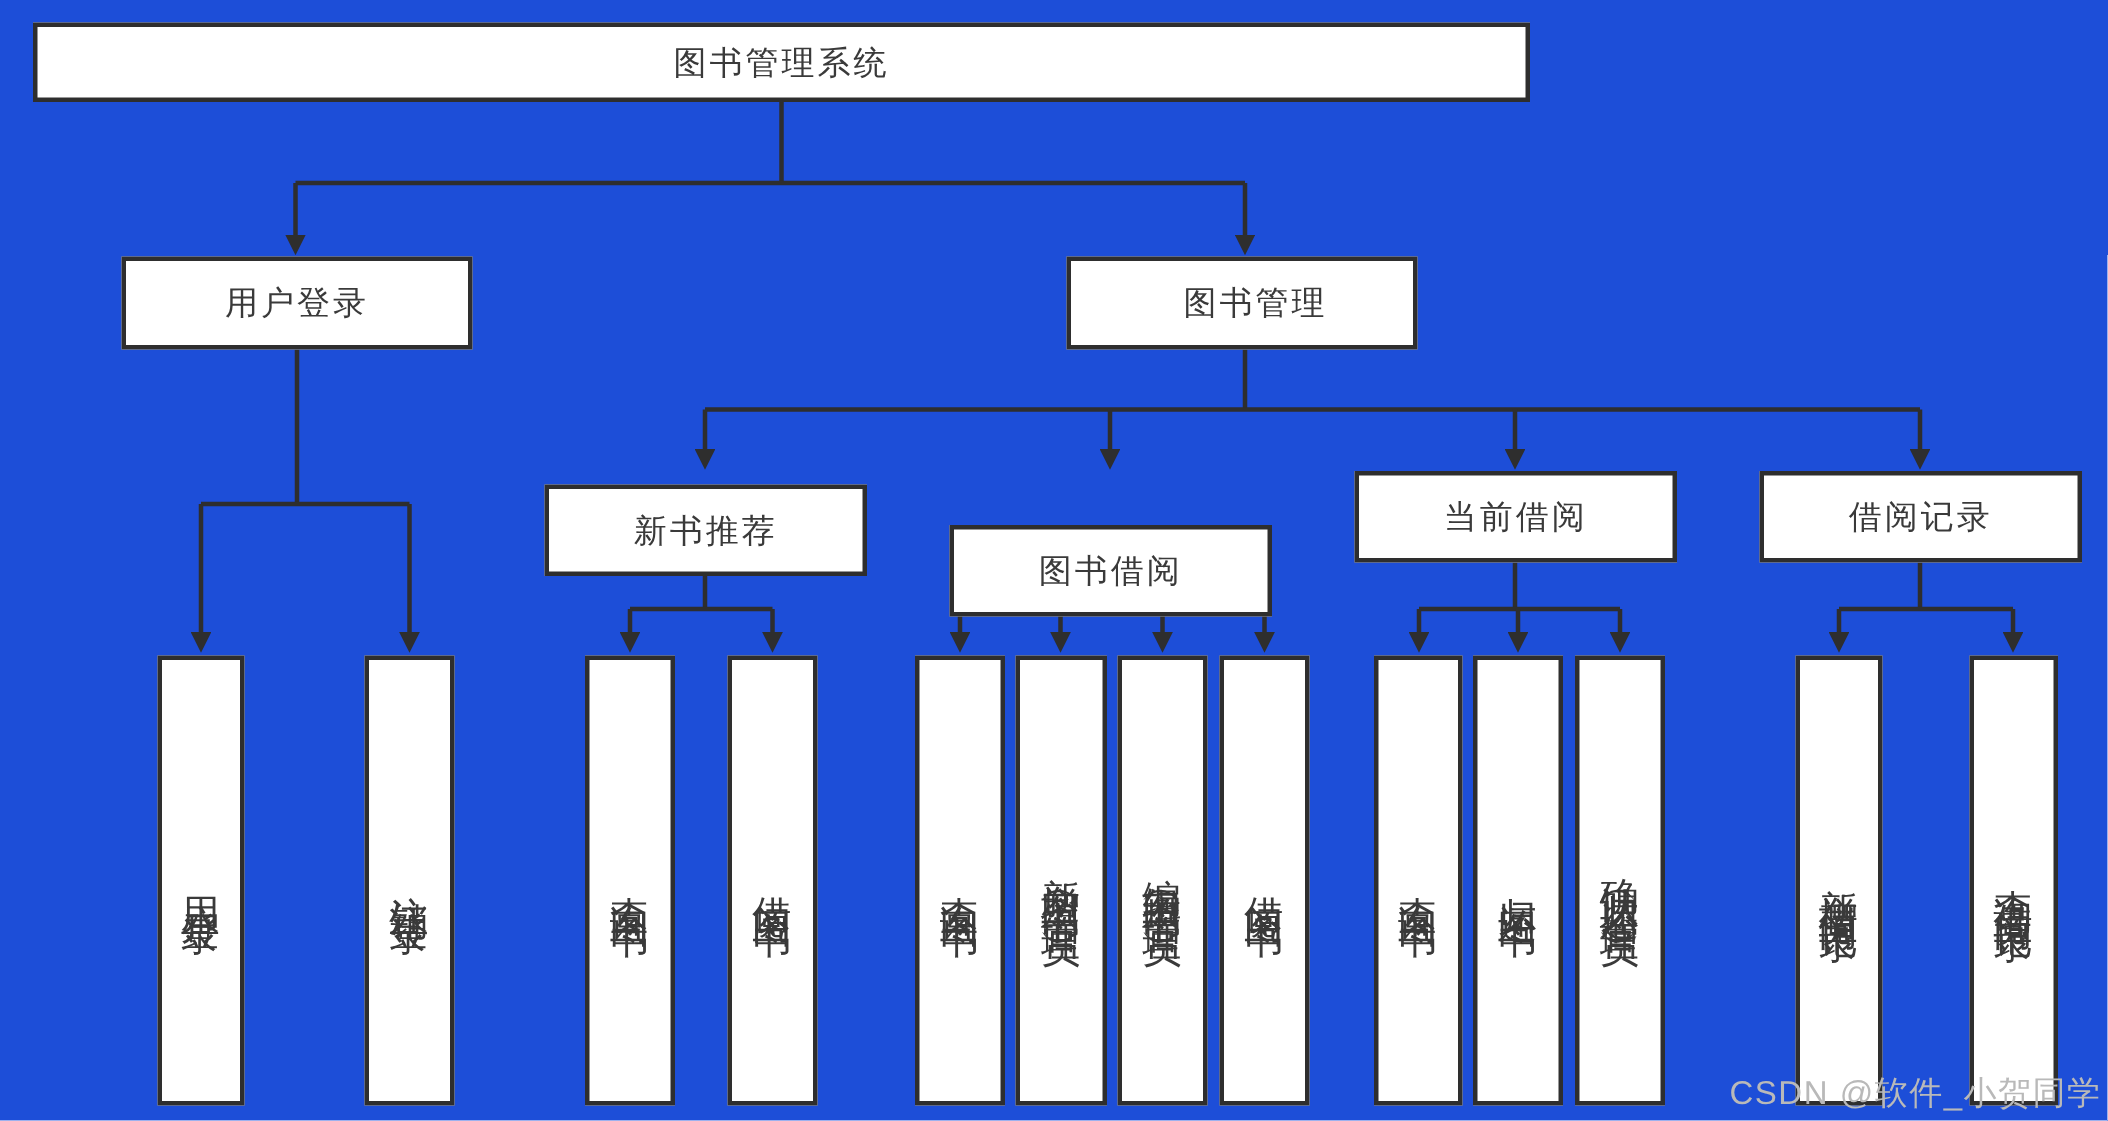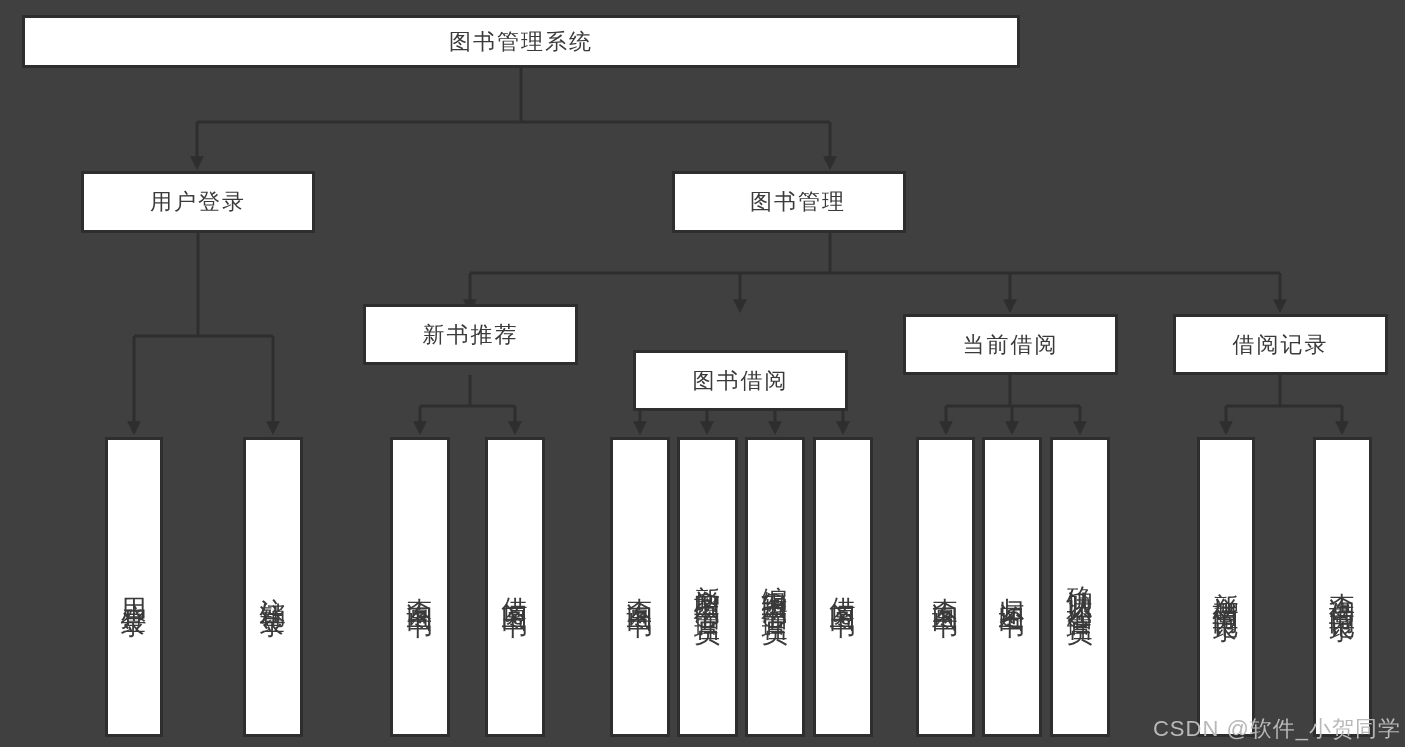--- a/index.html
+++ b/index.html
@@ -5,21 +5,21 @@
   html, body {
     margin: 0;
     padding: 0;
     background: #ffffff;
     font-family: "Liberation Sans", "DejaVu Sans", sans-serif;
   }
   .stage {
     position: relative;
     width: 1405px;
     height: 747px;
-    background: #404040;
+    background: #1d4ed8;
     overflow: hidden;
   }
   .wires {
     position: absolute;
     left: 0;
     top: 0;
     pointer-events: none;
   }
   .box {
     position: absolute;
@@ -104,23 +104,23 @@
       <path d="M1280,375 V406"></path>
       <path d="M1226,406 H1342"></path>
       <path d="M1226,406 V431" marker-end="url(#arrow)"></path>
       <path d="M1342,406 V431" marker-end="url(#arrow)"></path>
     </g>
   </svg>
 
   <div class="box h" style="left:22px; top:15px; width:998px; height:53px;">图书管理系统</div>
 
   <div class="box h" style="left:81px; top:171px; width:234px; height:62px;">用户登录</div>
-  <div class="box h" style="left:672px; top:171px; width:234px; height:62px;padding-left:18px;">图书管理</div>
+  <div class="box h" style="left:711px; top:171px; width:234px; height:62px;padding-left:18px;">图书管理</div>
 
-  <div class="box h" style="left:363px; top:304px; width:215px; height:61px;">新书推荐</div>
+  <div class="box h" style="left:363px; top:323px; width:215px; height:61px;">新书推荐</div>
   <div class="box h" style="left:633px; top:314px; width:215px; height:61px;margin-top:36px;">图书借阅</div>
   <div class="box h" style="left:903px; top:314px; width:215px; height:61px;font-family:Liberation Serif, serif;">当前借阅</div>
   <div class="box h" style="left:1173px; top:314px; width:215px; height:61px;">借阅记录</div>
 
   <div class="box v" style="left:105px; top:437px; width:58px; height:300px;">用户登录</div>
   <div class="box v" style="left:243px; top:437px; width:60px; height:300px;">注销登录</div>
 
   <div class="box v" style="left:390px; top:437px; width:60px; height:300px;">查询图书</div>
   <div class="box v" style="left:485px; top:437px; width:60px; height:300px;">借阅图书</div>
 

